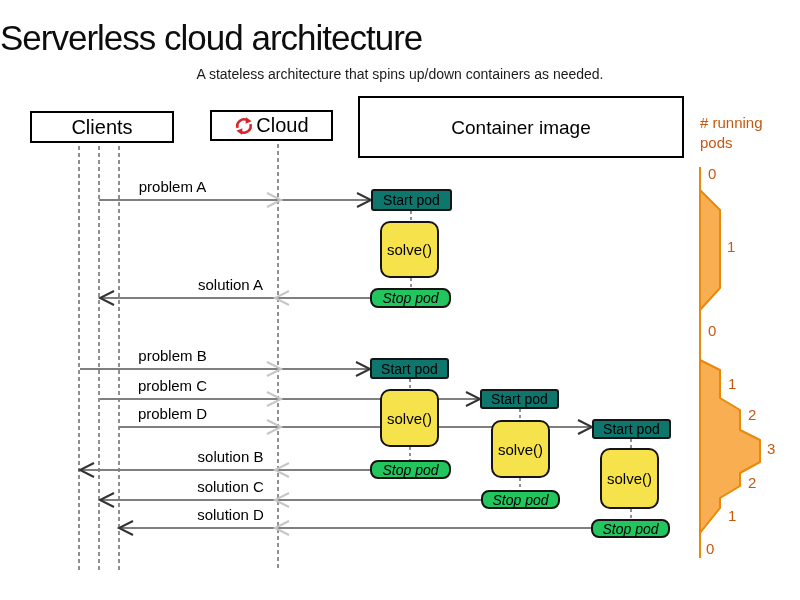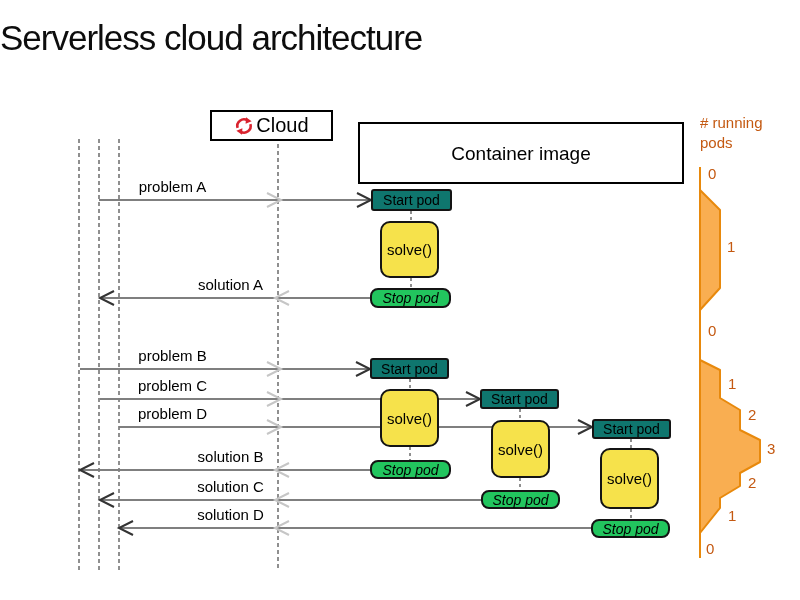--- a/index.html
+++ b/index.html
@@ -40,20 +40,21 @@
     position:absolute;z-index:2;font-size:15px;color:#c45911;white-space:nowrap;
   }
   .cloud-icon{margin-right:2px;flex:0 0 auto;}
 </style>
 </head>
 <body>
 
 <div class="stage">
 
   <div class="title">Serverless cloud architecture</div>
+  <div class="subtitle">A stateless architecture that spins up/down containers as needed.</div>
 
   <svg class="layer" width="800" height="600">
 
     <line x1="79" y1="139" x2="79" y2="570" stroke="#8f8f8f" stroke-width="2" stroke-dasharray="4,3"></line>
     <line x1="99" y1="139" x2="99" y2="570" stroke="#8f8f8f" stroke-width="2" stroke-dasharray="4,3"></line>
     <line x1="119" y1="139" x2="119" y2="570" stroke="#8f8f8f" stroke-width="2" stroke-dasharray="4,3"></line>
 
     <line x1="278" y1="137" x2="278" y2="570" stroke="#8f8f8f" stroke-width="2" stroke-dasharray="4,3"></line>
 
     <g stroke="#8f8f8f" stroke-width="2" stroke-dasharray="3,3">
@@ -97,34 +98,37 @@
       <polyline points="267,420 281,427 267,434"></polyline>
       <polyline points="289,463 275,470 289,477"></polyline>
       <polyline points="289,493 275,500 289,507"></polyline>
       <polyline points="289,521 275,528 289,535"></polyline>
     </g>
 
     <line x1="700" y1="167" x2="700" y2="558" stroke="#e8890c" stroke-width="2"></line>
     <path d="M700,190 L720,210 L720,288 L700,310 L700,360 L720,370 L720,398 L740,410 L740,430 L760,440 L760,462 L740,473 L740,486 L720,498 L720,508 L700,533 Z" fill="#f9ae51" stroke="#e8890c" stroke-width="2" stroke-linejoin="round"></path>
   </svg>
 
+  <div class="hdr" style="left:30px;top:111px;width:140px;height:28px;">
+    <span>Clients</span>
+  </div>
 
   <div class="hdr" style="left:210px;top:110px;width:119px;height:27px;">
     <span class="cloud-icon">
       <svg viewBox="0 0 20 20" width="20" height="20" style="display:block">
         <path d="M3.6,11.8 A6.6,6.6 0 0 1 13.5,4.4" fill="none" stroke="#d9232e" stroke-width="2.6"></path>
         <polygon points="12,1.2 17.6,5.2 11.6,7.8" fill="#d9232e"></polygon>
         <path d="M16.4,8.2 A6.6,6.6 0 0 1 6.5,15.6" fill="none" stroke="#d9232e" stroke-width="2.6"></path>
         <polygon points="8,18.8 2.4,14.8 8.4,12.2" fill="#d9232e"></polygon>
       </svg>
     </span>
     <span>Cloud</span>
   </div>
 
-  <div class="hdr container" style="left:358px;top:122px;width:322px;height:58px;">
+  <div class="hdr container" style="left:358px;top:96px;width:322px;height:58px;">
     <span>Container image</span>
   </div>
 
   <div class="pods-title"># running pods</div>
 
   <div class="msg" style="left:125px;top:178px;width:95px;">problem A</div>
   <div class="msg" style="left:183px;top:276px;width:95px;">solution A</div>
   <div class="msg" style="left:125px;top:347px;width:95px;">problem B</div>
   <div class="msg" style="left:125px;top:377px;width:95px;">problem C</div>
   <div class="msg" style="left:125px;top:405px;width:95px;">problem D</div>

